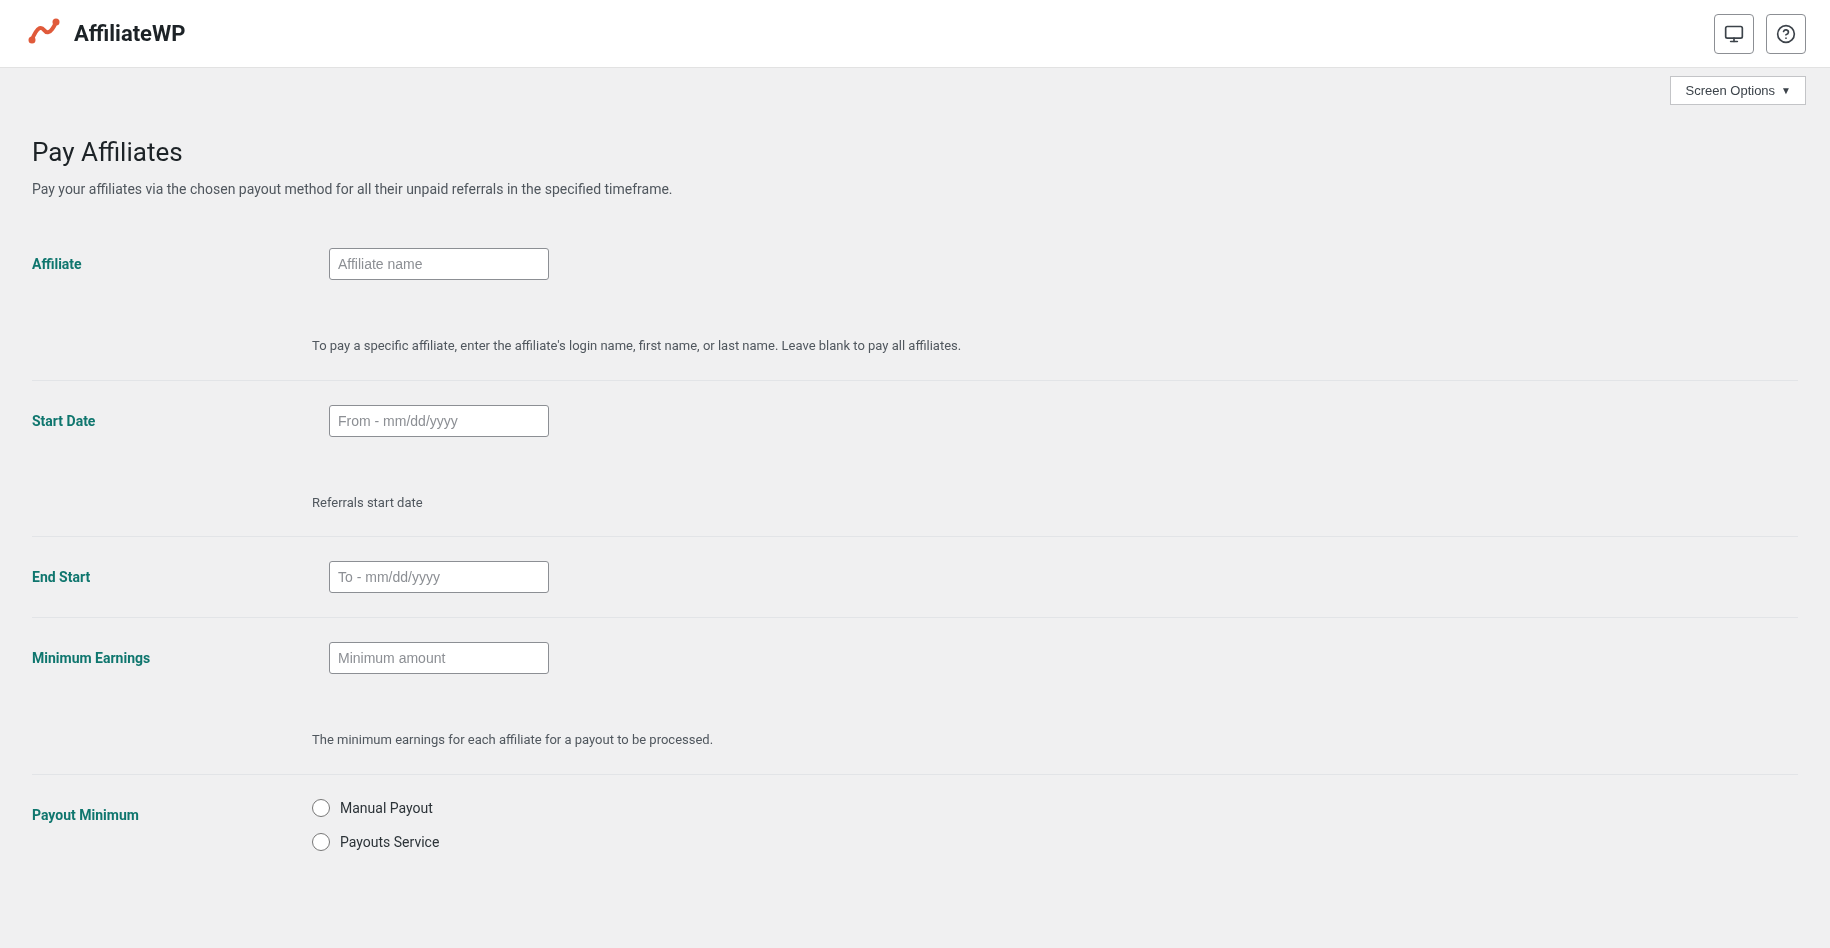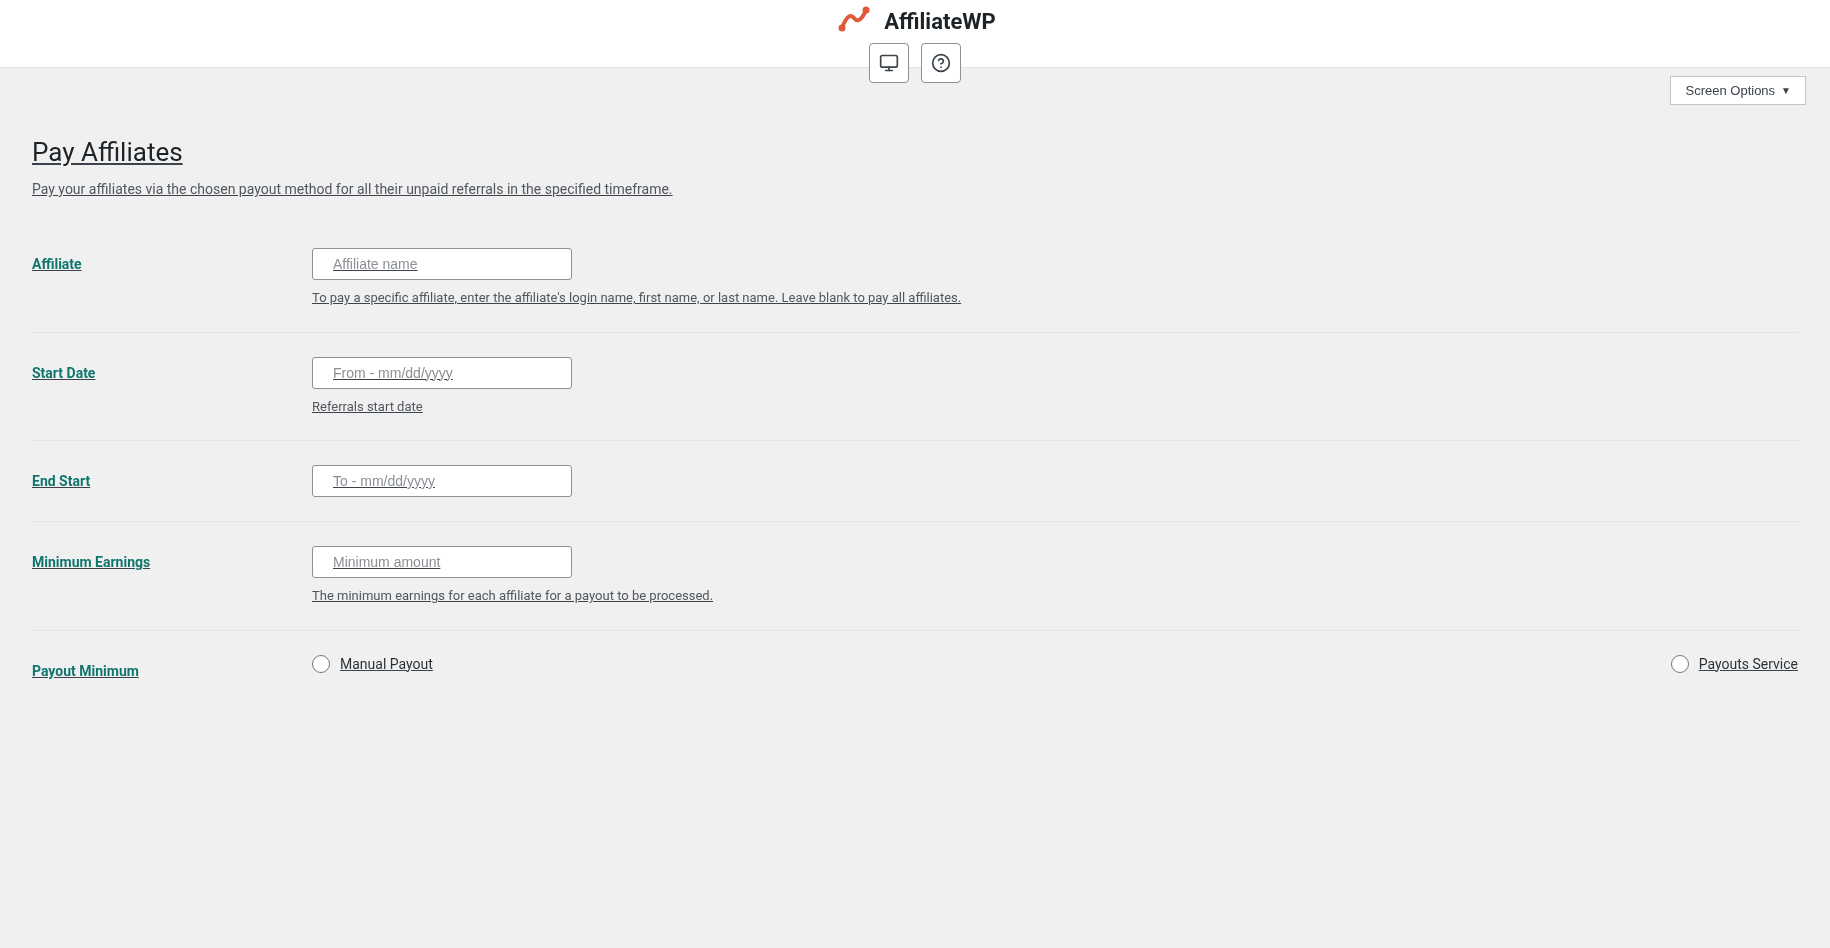--- a/index.html
+++ b/index.html
@@ -21,21 +21,20 @@
     .header {
       background-color: #ffffff;
       border-bottom: 1px solid #e2e2e2;
       display: flex;
       align-items: center;
       justify-content: space-between;
       padding: 0 24px;
       height: 68px;
       position: relative;
       z-index: 10;
-      flex-direction: column;
     }
 
     .logo-area {
       display: flex;
       align-items: center;
       gap: 10px;
     }
 
     .logo-icon svg {
       width: 40px;
@@ -93,21 +92,20 @@
       gap: 6px;
     }
 
     .screen-options-btn .chevron {
       font-size: 10px;
     }
 
     
     .main-content {
       padding: 24px 32px;
-      text-decoration: underline;
     }
 
     .page-title {
       font-size: 26px;
       font-weight: 400;
       color: #1d2327;
       margin-bottom: 12px;
     }
 
     .page-description {
@@ -134,45 +132,47 @@
     }
 
     .form-field {
       flex: 1;
       display: flex;
       flex-direction: column;
       gap: 8px;
     }
 
     .form-input {
-      width: 260px;
-      padding: 7px 20px;
+      width: 220px;
+      padding: 7px 8px;
       border: 1px solid #8c8f94;
       border-radius: 3px;
       font-size: 14px;
       color: #2c3338;
       background: #ffffff;
       outline: none;
+      margin-left: 17px;
     }
 
     .form-input::placeholder {
       color: #8c8f94;
     }
 
     .field-hint {
       font-size: 13px;
       color: #50575e;
       line-height: 1.5;
+      margin-top: 48px;
     }
 
     
     .radio-group {
       display: flex;
+      flex-direction: column;
       gap: 16px;
-      justify-content: space-between;
     }
 
     .radio-option {
       display: flex;
       align-items: center;
       gap: 10px;
       cursor: pointer;
     }
 
     .radio-option input[type="radio"] {

